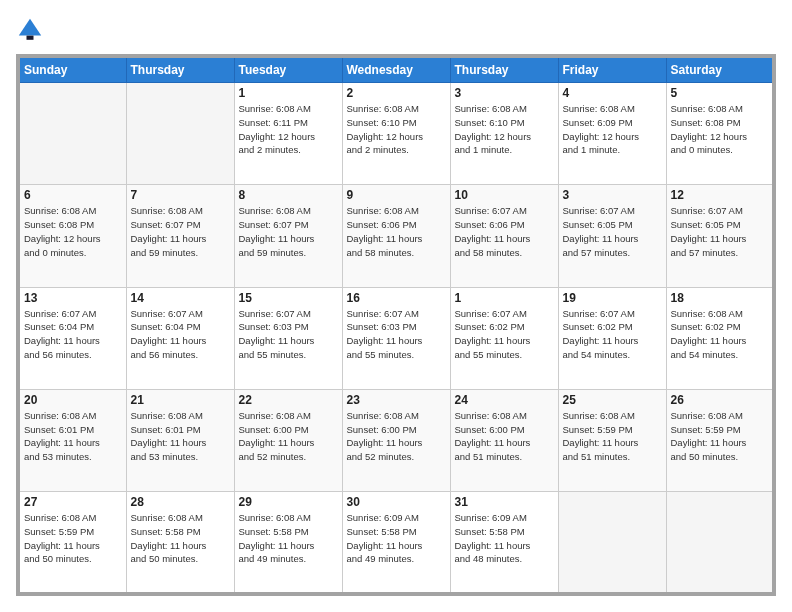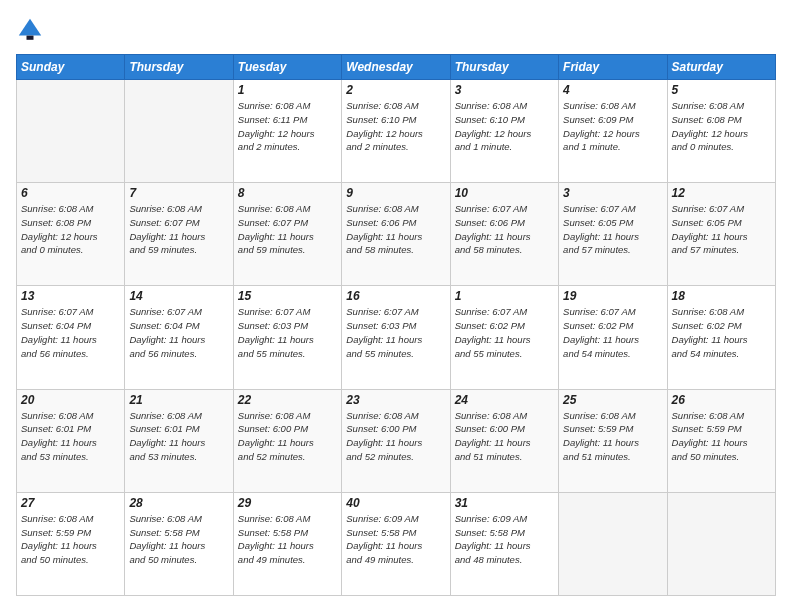--- a/index.html
+++ b/index.html
@@ -49,25 +49,24 @@
       font-weight: bold;
       color: #1a1a2e;
       line-height: 1.1;
     }
     .location {
       font-size: 14px;
       color: #444;
     }
     .calendar {
       flex: 1;
-      border: 1px solid #a3a3a3;
+      border: 4px solid #a3a3a3;
       border-collapse: collapse;
       width: 100%;
       table-layout: fixed;
-      font-style: italic;
     }
     .calendar th {
       background: #2b7fd4;
       color: #fff;
       font-size: 12px;
       font-weight: bold;
       padding: 5px 4px;
       text-align: left;
       border: 1px solid #2168b8;
     }
@@ -339,21 +338,21 @@
 and 50 minutes.</div>
           </td>
           <td>
             <span class="day-num">29</span>
             <div class="day-info" style="white-space: pre-line;">Sunrise: 6:08 AM
 Sunset: 5:58 PM
 Daylight: 11 hours
 and 49 minutes.</div>
           </td>
           <td>
-            <span class="day-num">40</span>
+            <span class="day-num">30</span>
             <div class="day-info" style="white-space: pre-line;">Sunrise: 6:09 AM
 Sunset: 5:58 PM
 Daylight: 11 hours
 and 49 minutes.</div>
           </td>
           <td>
             <span class="day-num">31</span>
             <div class="day-info" style="white-space: pre-line;">Sunrise: 6:09 AM
 Sunset: 5:58 PM
 Daylight: 11 hours

